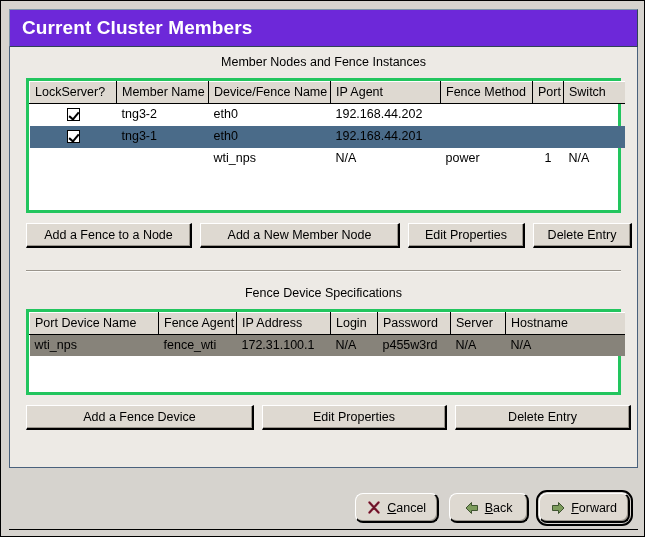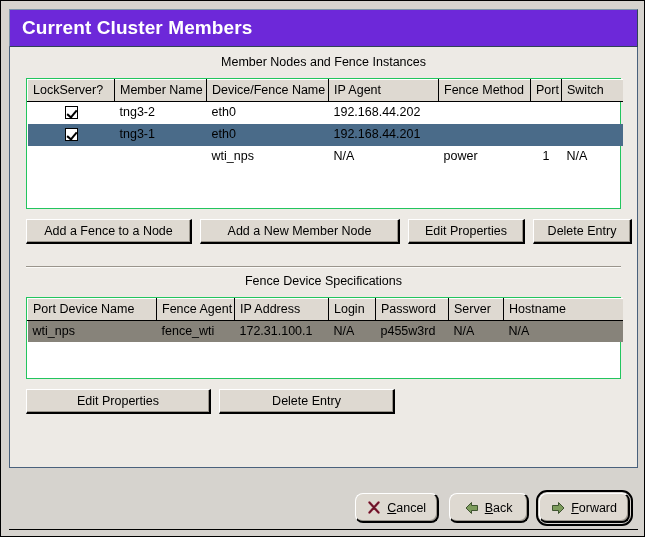--- a/index.html
+++ b/index.html
@@ -63,21 +63,21 @@
     text-align: center;
     font-size: 12.5px;
     color: #000000;
     margin-top: 8px;
   }
 
   
   .table-wrap {
     margin: 9px 16px 0 16px;
     background: #ffffff;
-    border: 1px solid #22c55e;
+    border: 3px solid #22c55e;
     box-sizing: border-box;
   }
   table.grid {
     border-collapse: collapse;
     width: 100%;
     table-layout: fixed;
     font-size: 12.5px;
   }
   table.grid thead th {
     background: #ded9d1;
@@ -293,21 +293,21 @@
 
     <div class="btn-row">
       <div class="btn" style="flex:0 0 166px">Add a Fence to a Node</div>
       <div class="btn" style="flex:0 0 200px">Add a New Member Node</div>
       <div class="btn" style="flex:0 0 117px">Edit Properties</div>
       <div class="btn" style="flex:0 0 99px">Delete Entry</div>
     </div>
 
     <div class="hr"></div>
 
-    <div class="section-title" style="margin-top:6px">Fence Device Specifications</div>
+    <div class="section-title" style="margin-top:14px">Fence Device Specifications</div>
 
     <div class="table-wrap">
       <table class="grid">
         <colgroup>
           <col style="width:129px">
             <col style="width:78px">
             <col style="width:94px">
           <col style="width:47px">
             <col style="width:73px">
             <col style="width:55px">
@@ -333,20 +333,21 @@
             <td>p455w3rd</td>
             <td>N/A</td>
             <td>N/A</td>
           </tr>
         </tbody>
       </table>
       <div class="filler2"></div>
     </div>
 
     <div class="btn-row">
+      <div class="btn" style="flex:0 0 228px">Add a Fence Device</div>
       <div class="btn" style="flex:0 0 185px">Edit Properties</div>
       <div class="btn" style="flex:0 0 176px">Delete Entry</div>
     </div>
 
   </div>
 
   <div class="actionbar">
 
     <div class="abtn">
       <span class="icon">

